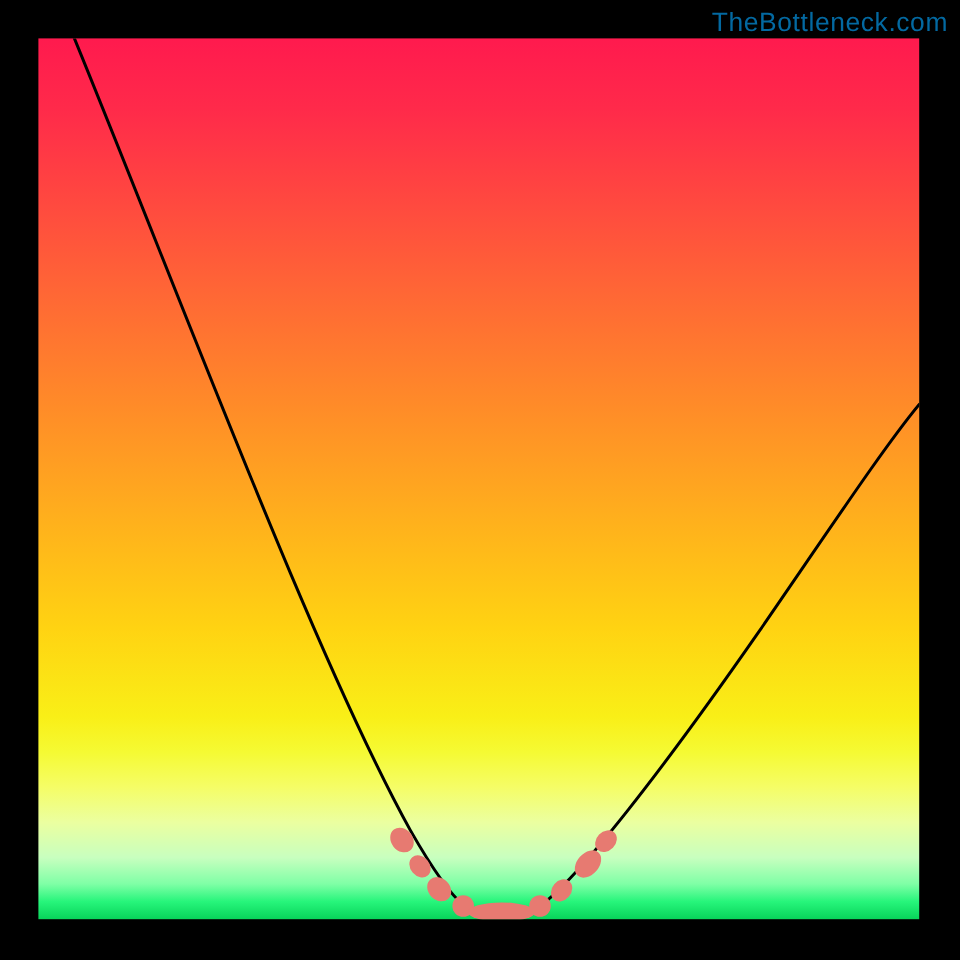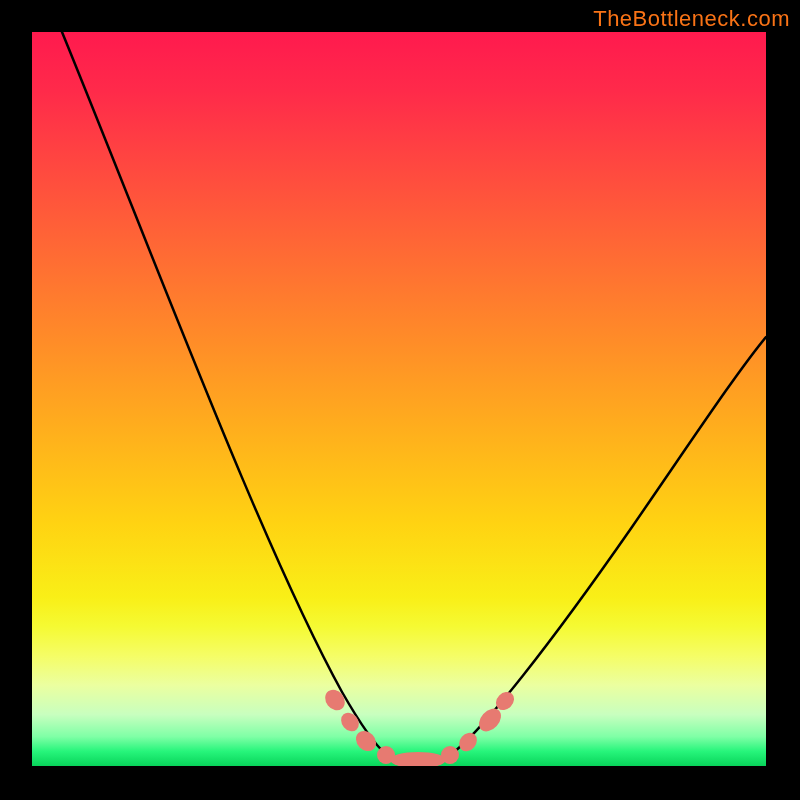--- a/index.html
+++ b/index.html
@@ -40,21 +40,21 @@
       #c8ffbf 93%,
       #7fffa6 96%,
       #27f57b 98%,
       #08d45a 100%
     );
   }
   .watermark {
     position: absolute;
     top: 6px;
     right: 10px;
-    color: #f97316;
+    color: #0369a1;
     font-size: 22px;
     font-weight: 500;
     letter-spacing: 0.5px;
     user-select: none;
   }
   svg.curve {
     position: absolute;
     inset: 0;
     width: 100%;
     height: 100%;

